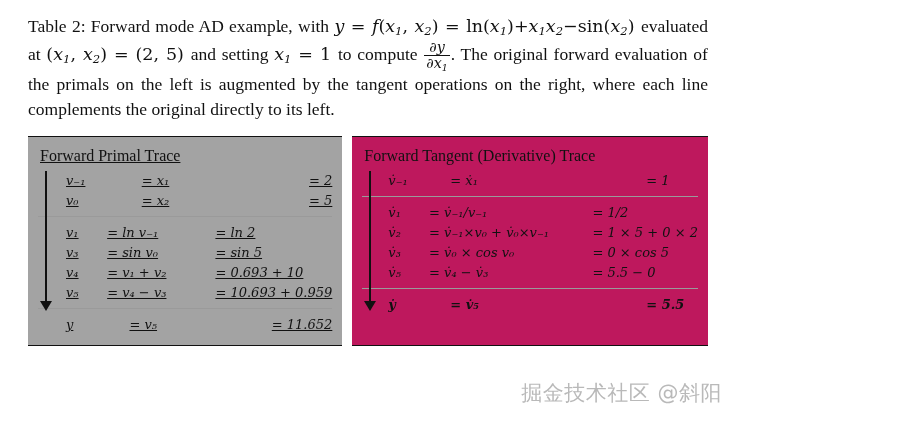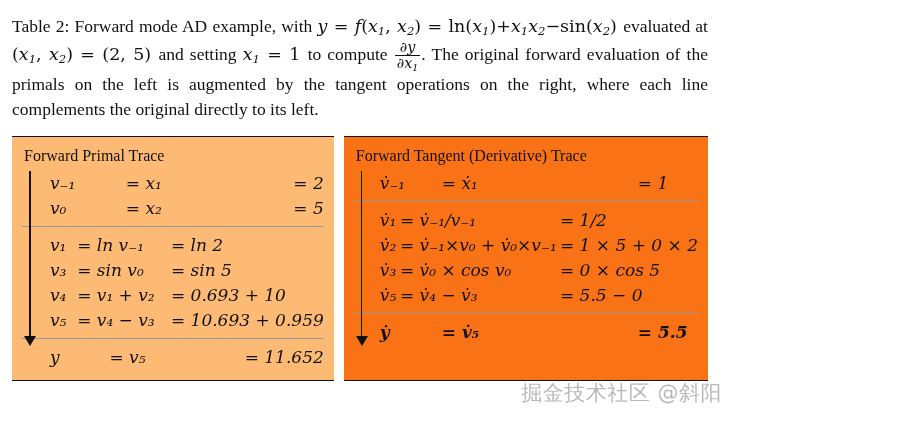--- a/index.html
+++ b/index.html
@@ -12,21 +12,21 @@
     background: #ffffff;
     font-family: "Liberation Serif", serif;
     color: #111111;
     overflow: hidden;
   }
   .page {
     position: relative;
     width: 736px;
     height: 429px;
     box-sizing: border-box;
-    padding: 14px 28px 0 12px;
+    padding: 14px 28px 0 28px;
   }
 
   
   .caption {
     font-size: 17.5px;
     line-height: 1.42;
     text-align: justify;
     text-justify: inter-word;
     margin: 0 0 14px 0;
   }
@@ -86,45 +86,46 @@
     gap: 10px;
     margin-top: 6px;
   }
   .panel {
     position: relative;
     box-sizing: border-box;
     padding: 8px 10px 10px 10px;
   }
   .panel.left {
     width: 404px;
-    background: #fdba74;
+    background: #a3a3a3;
     border-top: 1.6px solid #111;
     border-bottom: 1.6px solid #111;
+    text-decoration: underline;
   }
   .panel.right {
     width: 458px;
-    background: #f97316;
+    background: #be185d;
     border-top: 1.6px solid #111;
     border-bottom: 1.6px solid #111;
   }
   .panel-title {
     font-size: 16px;
     margin: 2px 0 6px 2px;
     white-space: nowrap;
   }
   .rule {
     height: 0;
     border-top: 1px solid #9a9a9a;
     margin: 5px 0 6px 0;
   }
 
   table.trace {
     border-collapse: collapse;
     width: 100%;
-    font-size: 17px;
+    font-size: 13px;
   }
   table.trace td {
     padding: 2.5px 0;
     vertical-align: baseline;
     white-space: nowrap;
   }
   .c-var { width: 76px; padding-left: 28px !important; }
   .c-expr { width: 168px; }
   .c-val { width: auto; }
   .panel.right .c-var { width: 62px; padding-left: 26px !important; margin-top: 8px; }

